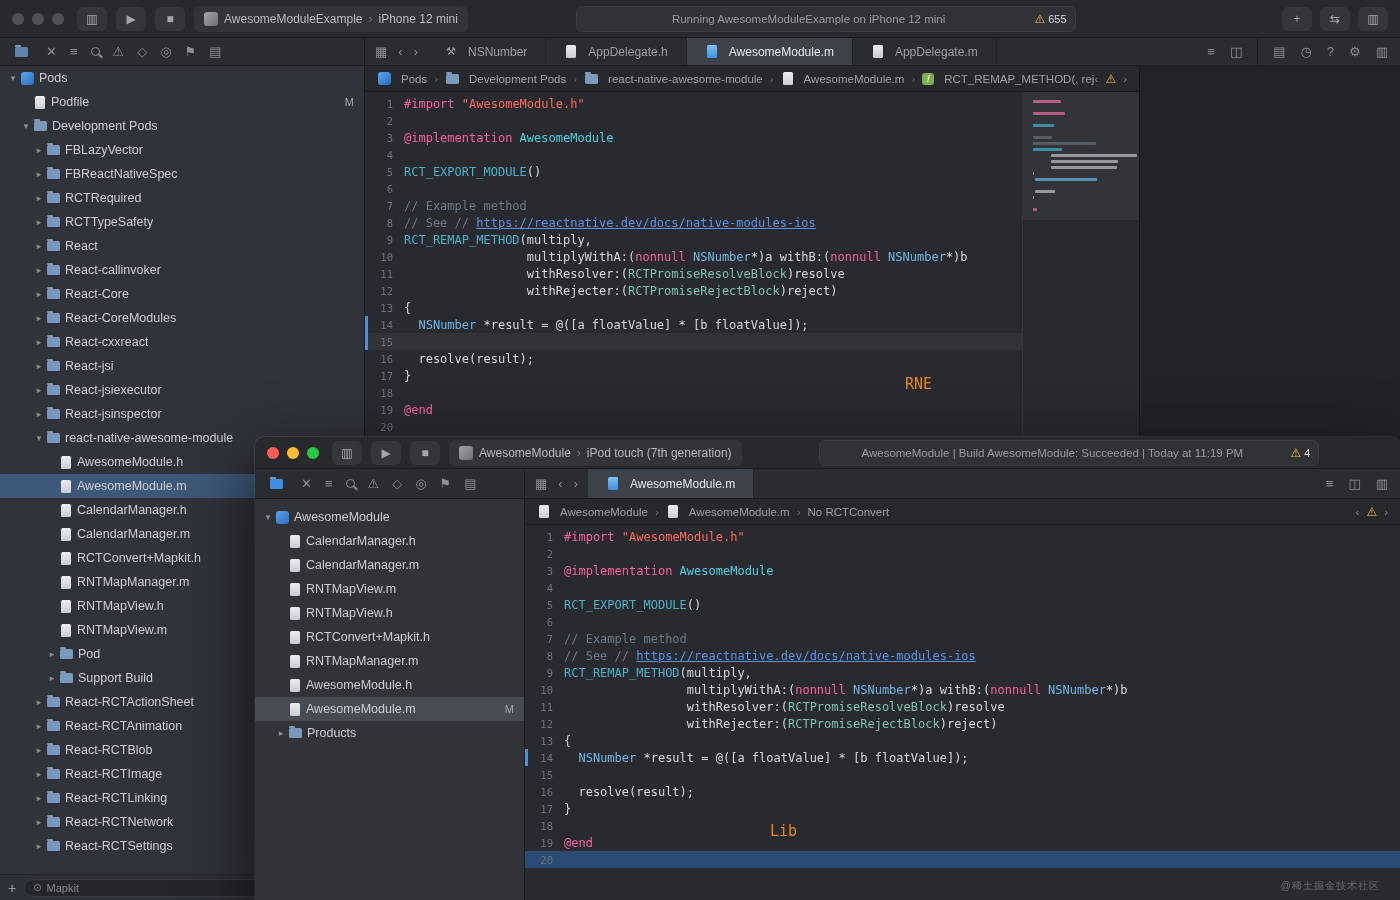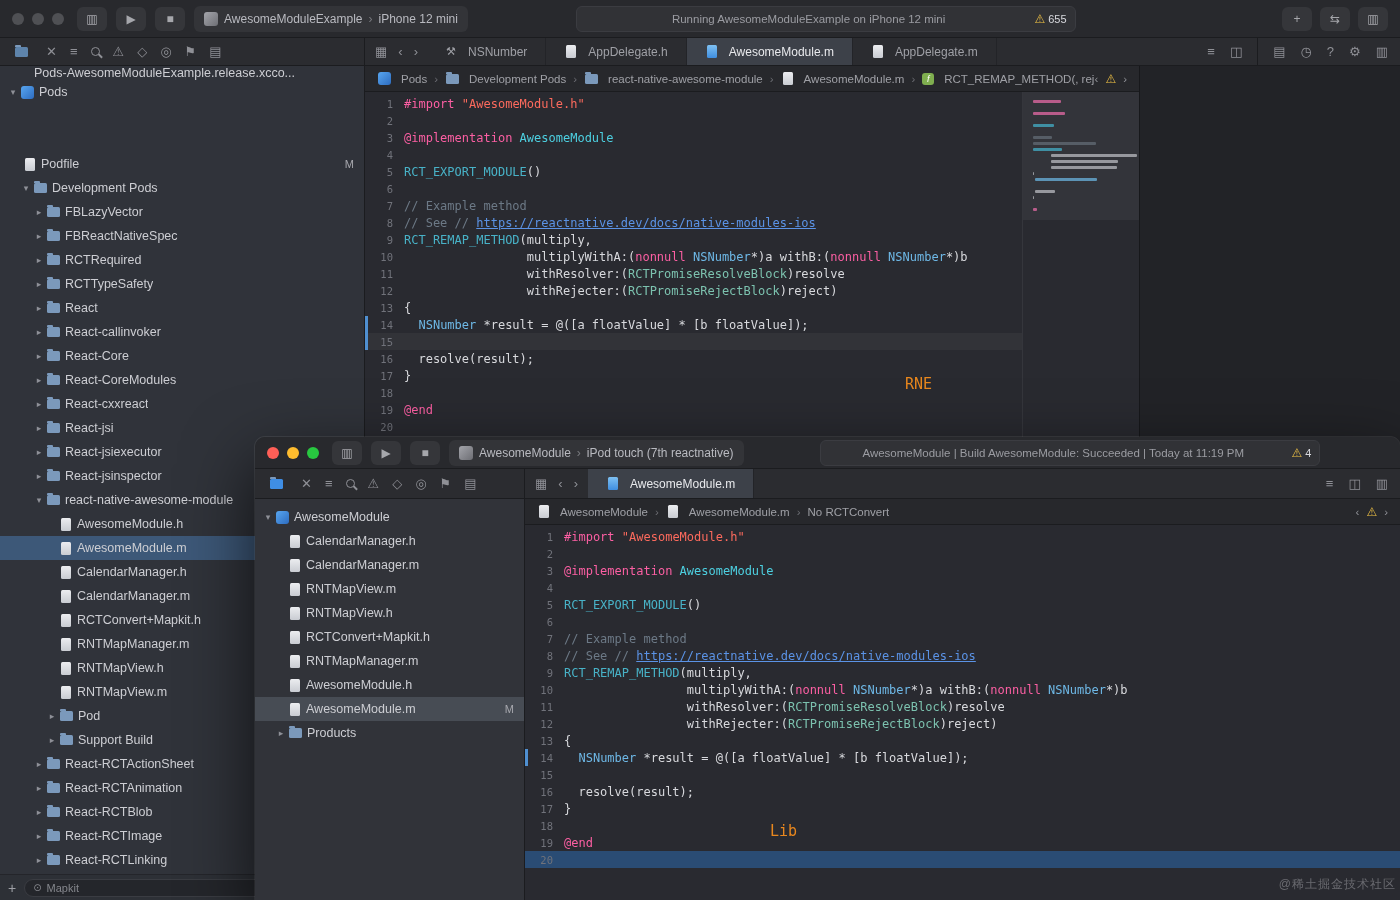--- a/index.html
+++ b/index.html
@@ -92,21 +92,21 @@
   .ltxt{white-space:pre}
   .c-pl{color:#d8d9dd}.c-cm{color:#6c7986}.c-kw{color:#fc5fa3}.c-str{color:#fc6a5d}
   .c-mc{color:#48b2c7}.c-ty{color:#6eb8e6}.c-tg{color:#7cc2af}.c-cy{color:#4dd0e1}
   .c-lk{color:#5b93e6;text-decoration:underline}
   .overlay-label{position:absolute;color:#e8871e;font-size:15px;font-family:"DejaVu Sans Mono",monospace}
   .minimap{position:absolute;top:0;right:0;width:117px;bottom:0;border-left:1px solid rgba(255,255,255,.06);padding:8px 0 0 10px}
   .minimap .vp{position:absolute;left:0;right:0;top:0;height:128px;background:rgba(255,255,255,.05)}
   .mml{height:3px;margin-bottom:3px;border-radius:1px;position:relative}
   .rpanel{flex:1;background:#222327;border-left:1px solid #17181b}
   
-  #watermark{position:absolute;right:4px;bottom:7px;color:rgba(200,200,205,.40);font-size:12px;z-index:50;letter-spacing:1px}
+  #watermark{position:absolute;right:20px;bottom:7px;color:rgba(200,200,205,.40);font-size:10px;z-index:50;letter-spacing:1px}
 </style>
 </head>
 <body>
 
 <div class="win inactive" id="bgw">
   <div class="tbar">
     <div class="lights">
       <span class="light"></span>
       <span class="light"></span>
       <span class="light"></span>
@@ -179,28 +179,27 @@
         <span class="nico">?</span>
         <span class="nico">⚙</span>
         <span class="nico">▥</span>
       </div>
     </div>
   </div>
 
   <div class="wbody">
     <div class="sidebar">
       <div class="treewrap">
-        <div class="clip-row">Pods-AwesomeModuleExample.release.xcco...</div>
         <div id="bg-tree">
             <div class="trow" style="padding-left: 6px;">
               <span class="chev">▾</span>
               <span class="fic project"></span>
               <span class="tlab">Pods</span>
             </div>
-            <div class="trow" style="padding-left: 9px; margin-top: 48px;">
+            <div class="trow" style="padding-left: 19px;">
               <span class="chev"></span>
               <span class="fic file"></span>
               <span class="tlab">Podfile</span>
               <span class="mbadge">M</span>
             </div>
             <div class="trow" style="padding-left: 19px;">
               <span class="chev">▾</span>
               <span class="fic folder"></span>
               <span class="tlab">Development Pods</span>
             </div>
@@ -542,21 +541,21 @@
       <span class="light l-yellow"></span>
       <span class="light l-green"></span>
     </div>
     <span class="tbtn">▥</span>
     <span class="tbtn">▶</span>
     <span class="tbtn">■</span>
     <div class="pill">
       <span class="appic"></span>
       <span>AwesomeModule</span>
       <span class="sep">›</span>
-      <span>iPod touch (7th reactnative)</span>
+      <span>iPod touch (7th generation)</span>
     </div>
     <div class="status">
       <span>AwesomeModule | Build AwesomeModule: Succeeded | Today at 11:19 PM</span>
       <span class="warnbadge">
         <span class="wtri">⚠</span>
         <span>4</span>
       </span>
     </div>
   </div>
 

